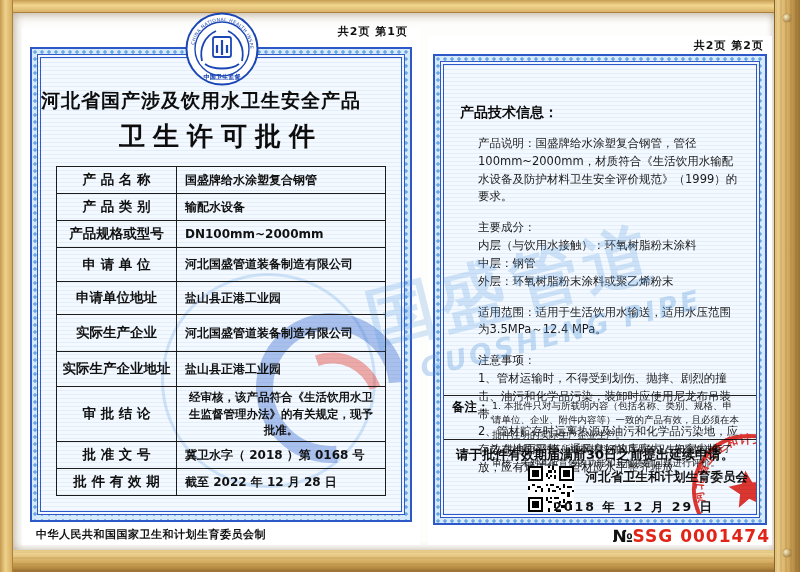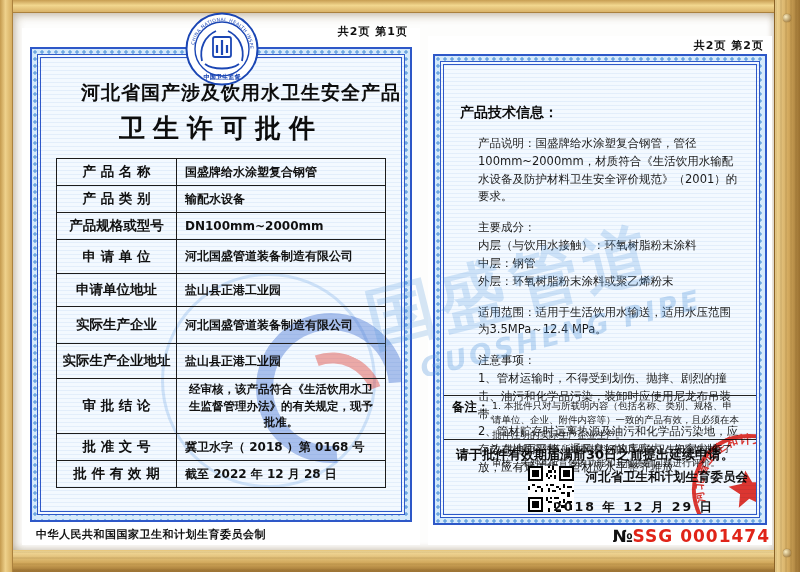--- a/index.html
+++ b/index.html
@@ -38,21 +38,21 @@
   .bframe { position:absolute; border:2px solid #2e58c8; padding:5px; background-color:#d5eafb;
             background-image:radial-gradient(circle at 3px 3px, #6ea6e0 1.4px, rgba(0,0,0,0) 2px);
             background-size:7px 7px; }
   .paper1 .bframe { left:8px; top:19px; right:8px; bottom:23px; }
   .paper2 .bframe { left:5px; top:18px; right:5px; bottom:20px; }
   .binner { position:relative; width:100%; height:100%; border:4px double #2e58c8; overflow:hidden;
             background:repeating-linear-gradient(180deg, rgba(140,180,230,.16) 0 1px, rgba(0,0,0,0) 1px 4px), #f3f9ff; }
 
   
   .emblem { position:absolute; left:163px; top:-16px; width:74px; height:74px; z-index:6; }
-  .title1 { margin-top:22px; text-align:right; font-size:19px; font-weight:bold; color:#0d0d0d; letter-spacing:1px; position:relative; z-index:2;font-family:Liberation Serif, serif; }
+  .title1 { margin-top:30px; text-align:left; font-size:19px; font-weight:bold; color:#0d0d0d; letter-spacing:1px; position:relative; z-index:2;font-family:Liberation Serif, serif; }
   .title2 { margin-top:5px; text-align:center; font-size:26px; font-weight:bold; color:#0d0d0d; letter-spacing:8px; position:relative; z-index:2; }
   table.cert { margin:12px auto 0; width:330px; border-collapse:collapse; position:relative; z-index:2; }
   table.cert td { border:1px solid #1c1c1c; color:#111; vertical-align:middle; }
   td.lbl { width:120px; font-size:13.5px; font-weight:bold; text-align:center; padding:2px 3px; }
   td.val { font-size:12px; font-weight:600; padding:2px 8px; }
   tr.h27 td { height:27px; } tr.h34 td { height:34px; } tr.h33 td { height:33px; }
   tr.h37 td { height:37px; } tr.h35 td { height:35px; } tr.h42 td { height:42px; }
   tr.h26 td { height:26px; }
   td.val.small { font-size:11.5px; text-align:center; line-height:1.45; padding:2px 8px; }
   td.val.center { text-align:center; }
@@ -180,21 +180,21 @@
   <div class="footer1">中华人民共和国国家卫生和计划生育委员会制</div>
 </div>
 
 <div class="paper paper2">
   <div class="pagenum">共2页 第2页</div>
 
   <div class="bframe">
     <div class="binner">
       <div class="p2-flow">
         <div class="sec-title">产品技术信息：</div>
-        <div class="para">产品说明：国盛牌给水涂塑复合钢管，管径100mm~2000mm，材质符合《生活饮用水输配水设备及防护材料卫生安全评价规范》（2001）的要求。</div>
+        <div class="para">产品说明：国盛牌给水涂塑复合钢管，管径100mm~2000mm，材质符合《生活饮用水输配水设备及防护材料卫生安全评价规范》（1999）的要求。</div>
         <div class="para">主要成分：
 内层（与饮用水接触）：环氧树脂粉末涂料
 中层：钢管
 外层：环氧树脂粉末涂料或聚乙烯粉末</div>
         <div class="para">适用范围：适用于生活饮用水输送，适用水压范围为3.5MPa～12.4 MPa。</div>
         <div class="para">注意事项：
 1、管材运输时，不得受到划伤、抛摔、剧烈的撞击、油污和化学品污染，装卸时应使用尼龙布吊装带。
 2、管材贮存时远离热源及油污和化学品污染地，应存放在地面平整、通风良好的库房内；如室内堆放，应有遮盖物，管材应水平整齐堆放。</div>
       </div>
 

